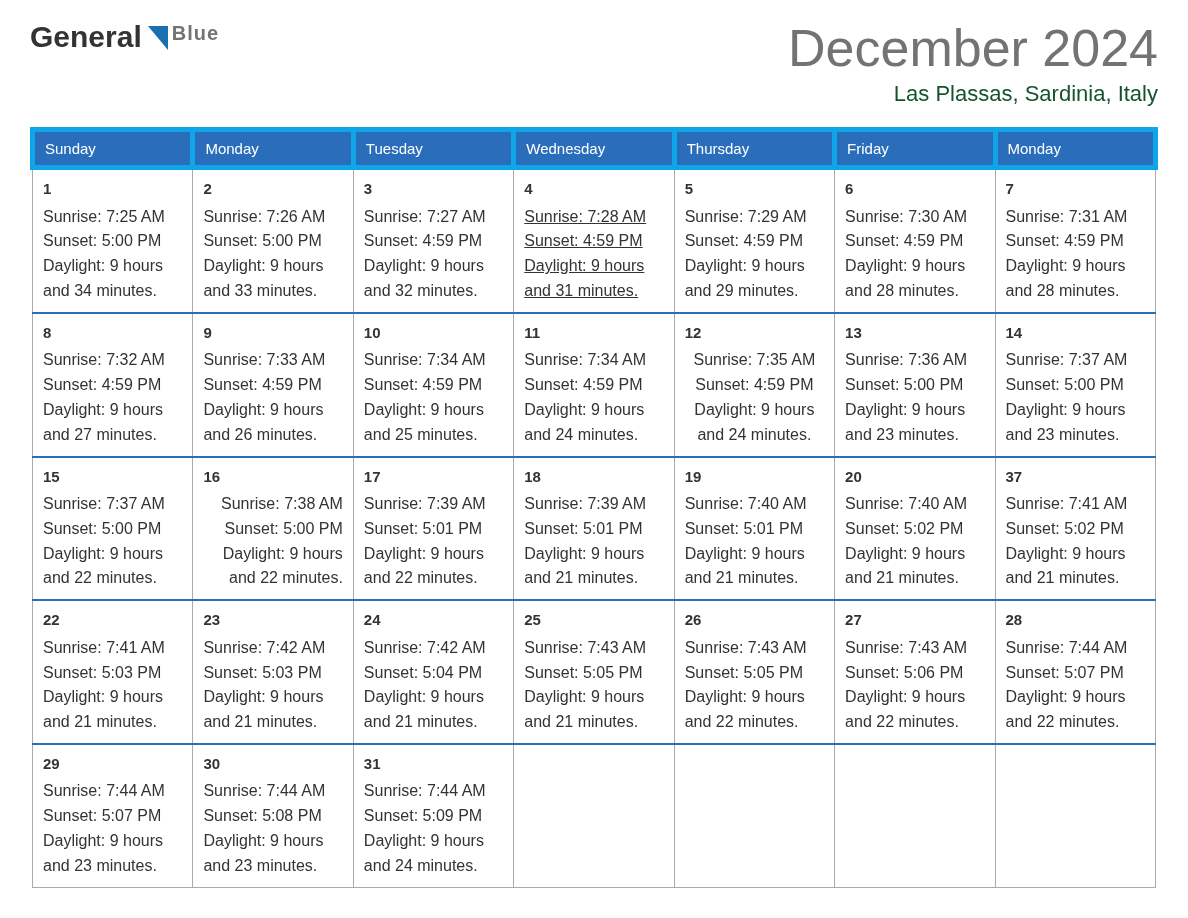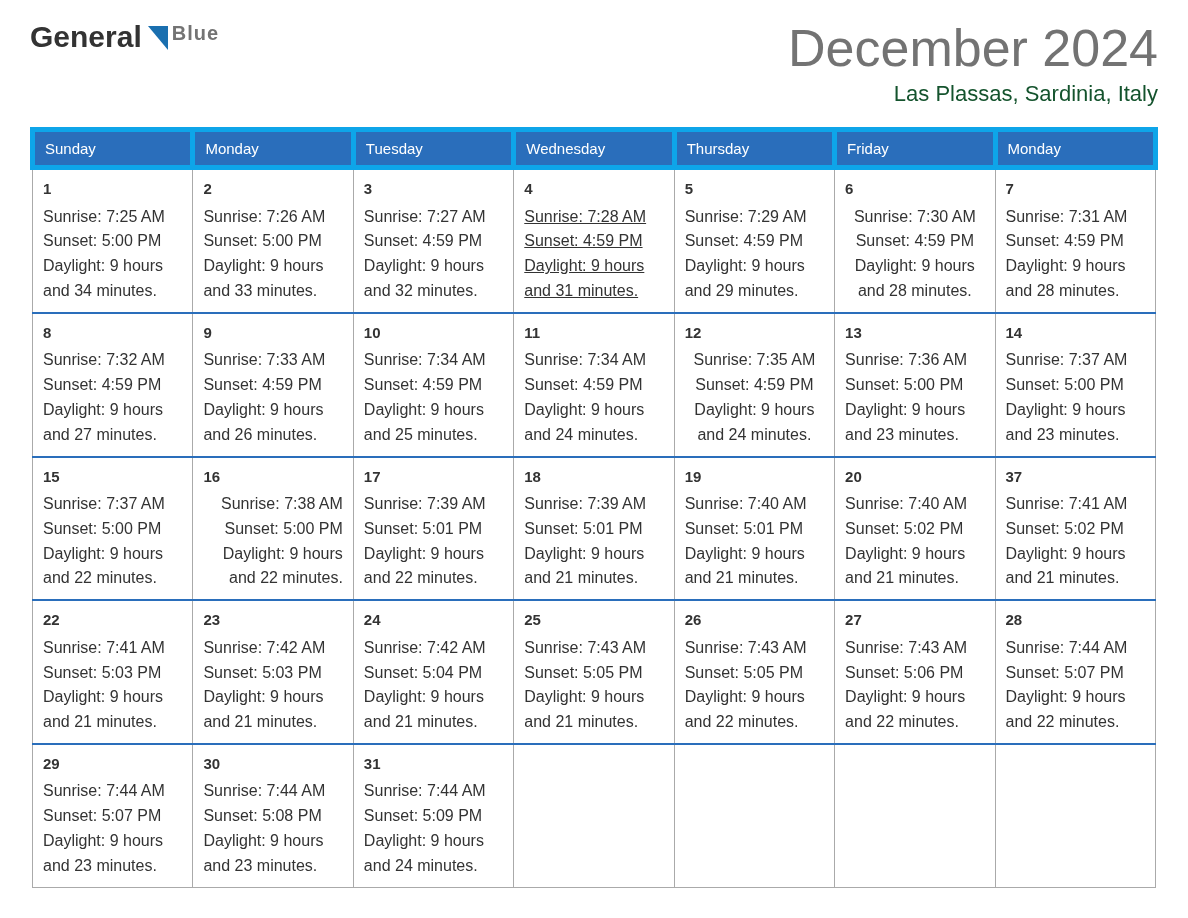--- a/index.html
+++ b/index.html
@@ -159,21 +159,21 @@
         </td>
         <td>
           <span class="day-num">5</span>
           <div class="cell-info" style="white-space: pre-line;">Sunrise: 7:29 AM
 Sunset: 4:59 PM
 Daylight: 9 hours
 and 29 minutes.</div>
         </td>
         <td>
           <span class="day-num">6</span>
-          <div class="cell-info" style="white-space: pre-line; text-align: center;">Sunrise: 7:30 AM
+          <div class="cell-info" style="white-space: pre-line;">Sunrise: 7:30 AM
 Sunset: 4:59 PM
 Daylight: 9 hours
 and 28 minutes.</div>
         </td>
         <td>
           <span class="day-num">7</span>
           <div class="cell-info" style="white-space: pre-line;">Sunrise: 7:31 AM
 Sunset: 4:59 PM
 Daylight: 9 hours
 and 28 minutes.</div>

